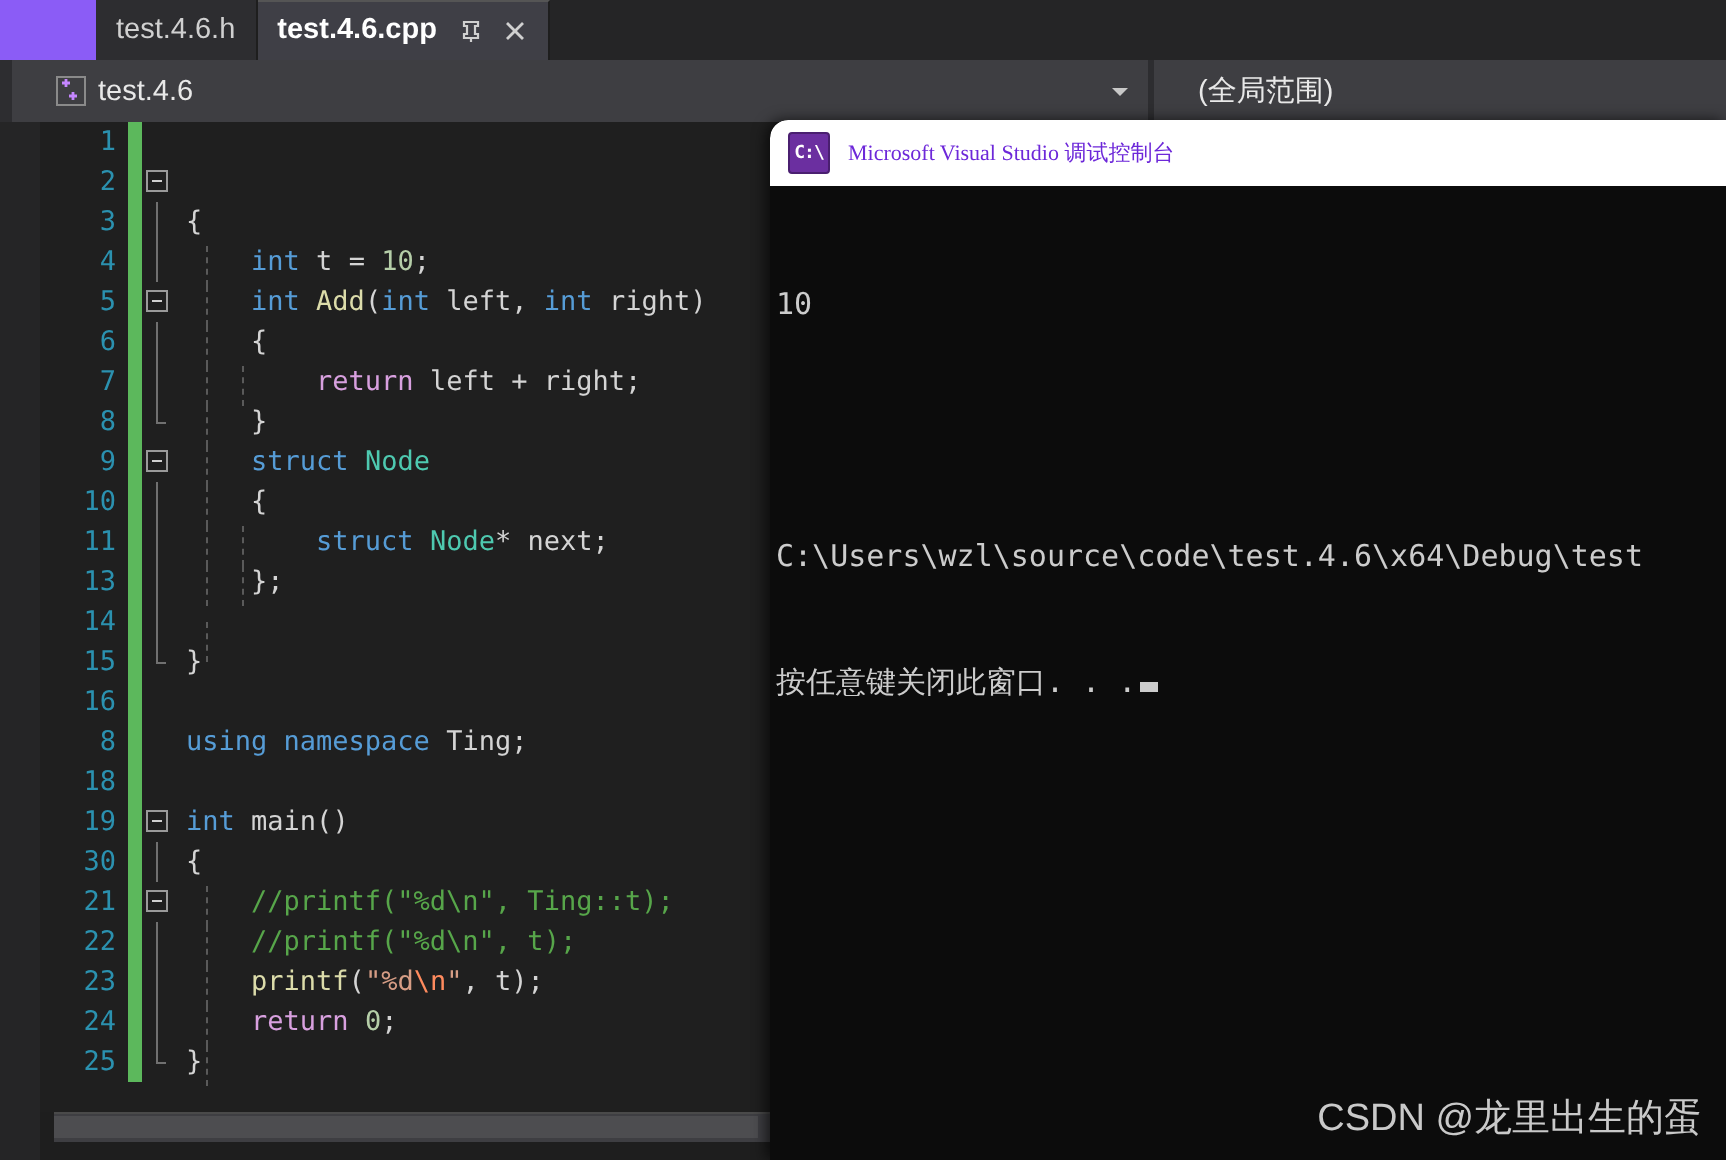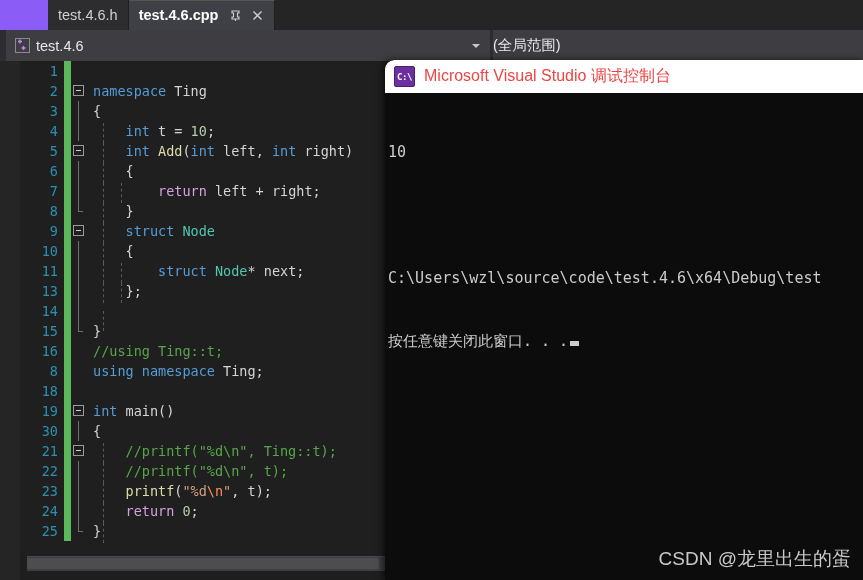--- a/index.html
+++ b/index.html
@@ -75,25 +75,26 @@
     background: #2d2d30;
   }
   .nav-combo {
     display: flex;
     align-items: center;
     height: 100%;
     position: relative;
     box-sizing: border-box;
   }
   #nav-combo-project {
-    width: 484px;
-    padding-left: 9px;
+    width: 568px;
+    padding-left: 22px;
   }
   #nav-combo-scope {
     flex: 1;
+    padding-left: 22px;
     border-left: 3px solid #2d2d30;
   }
   .proj-icon {
     width: 15px; height: 15px;
     margin-right: 6px;
     flex: none;
   }
   .nav-text {
     font-size: 14.5px;
     color: #e8e8e8;
@@ -262,24 +263,24 @@
     display: flex;
     align-items: center;
     justify-content: center;
     font-family: "DejaVu Sans Mono", monospace;
     font-size: 9px;
     color: #ffffff;
     font-weight: bold;
     letter-spacing: -0.5px;
   }
   #console-title-text {
-    font-size: 16px;
-    color: #ef4444;
+    font-size: 11px;
+    color: #6d28d9;
     white-space: nowrap;
-    font-family: Liberation Sans, sans-serif;
+    font-family: Liberation Serif, serif;
   }
   #console-body {
     padding: 7px 0 0 3px;
     font-family: "DejaVu Sans Mono", monospace;
     font-size: 15px;
     color: #cccccc;
     line-height: 21px;
     white-space: pre;
   }
   .console-line { white-space: pre; }
@@ -345,34 +346,34 @@
   </div>
   <div class="nav-combo" id="nav-combo-scope">
     <span class="nav-text">(全局范围)</span>
   </div>
 </div>
 
 <div id="editor">
   <div id="editor-outer-strip"></div>
   <div id="editor-body">
       <div class="code-row"><div class="lineno">1</div><div class="changebar"></div><div class="glyph"></div></div>
-      <div class="code-row"><div class="lineno">2</div><div class="changebar"></div><div class="glyph"><div class="fold-box"></div></div><div class="code-text"><span class="kw">namespace</span><span class="punc"> </span><span class="pl">Ting</span></div></div>
+      <div class="code-row"><div class="lineno">2</div><div class="changebar"></div><div class="glyph"><div class="fold-box"></div></div></div>
       <div class="code-row"><div class="lineno">3</div><div class="changebar"></div><div class="glyph"><div class="fold-line"></div></div><div class="code-text"><span class="punc">{</span></div></div>
       <div class="code-row"><div class="lineno">4</div><div class="changebar"></div><div class="glyph"><div class="fold-line"></div></div><div class="code-text"><span class="indent-guide ig1"></span>    <span class="kw">int</span><span class="punc"> </span><span class="pl">t</span><span class="punc"> </span><span class="punc">=</span><span class="punc"> </span><span class="num">10</span><span class="punc">;</span></div></div>
       <div class="code-row"><div class="lineno">5</div><div class="changebar"></div><div class="glyph"><div class="fold-box"></div></div><div class="code-text"><span class="indent-guide ig1"></span>    <span class="kw">int</span><span class="punc"> </span><span class="fn">Add</span><span class="punc">(</span><span class="kw">int</span><span class="punc"> </span><span class="pl">left</span><span class="punc">,</span><span class="punc"> </span><span class="kw">int</span><span class="punc"> </span><span class="pl">right</span><span class="punc">)</span></div></div>
       <div class="code-row"><div class="lineno">6</div><div class="changebar"></div><div class="glyph"><div class="fold-line"></div></div><div class="code-text"><span class="indent-guide ig1"></span>    <span class="punc">{</span></div></div>
       <div class="code-row"><div class="lineno">7</div><div class="changebar"></div><div class="glyph"><div class="fold-line"></div></div><div class="code-text"><span class="indent-guide ig1"></span><span class="indent-guide ig2"></span>        <span class="kw2">return</span><span class="punc"> </span><span class="pl">left</span><span class="punc"> </span><span class="punc">+</span><span class="punc"> </span><span class="pl">right</span><span class="punc">;</span></div></div>
       <div class="code-row"><div class="lineno">8</div><div class="changebar"></div><div class="glyph"><div class="fold-line end"></div></div><div class="code-text"><span class="indent-guide ig1"></span>    <span class="punc">}</span></div></div>
       <div class="code-row"><div class="lineno">9</div><div class="changebar"></div><div class="glyph"><div class="fold-box"></div></div><div class="code-text"><span class="indent-guide ig1"></span>    <span class="kw">struct</span><span class="punc"> </span><span class="typ">Node</span></div></div>
       <div class="code-row"><div class="lineno">10</div><div class="changebar"></div><div class="glyph"><div class="fold-line"></div></div><div class="code-text"><span class="indent-guide ig1"></span>    <span class="punc">{</span></div></div>
       <div class="code-row"><div class="lineno">11</div><div class="changebar"></div><div class="glyph"><div class="fold-line"></div></div><div class="code-text"><span class="indent-guide ig1"></span><span class="indent-guide ig2"></span>        <span class="kw">struct</span><span class="punc"> </span><span class="typ">Node</span><span class="punc">*</span><span class="punc"> </span><span class="pl">next</span><span class="punc">;</span></div></div>
       <div class="code-row"><div class="lineno">13</div><div class="changebar"></div><div class="glyph"><div class="fold-line"></div></div><div class="code-text"><span class="indent-guide ig1"></span><span class="indent-guide ig2"></span>    <span class="punc">}</span><span class="punc">;</span></div></div>
       <div class="code-row"><div class="lineno">14</div><div class="changebar"></div><div class="glyph"><div class="fold-line"></div></div><div class="code-text"><span class="indent-guide ig1"></span></div></div>
       <div class="code-row"><div class="lineno">15</div><div class="changebar"></div><div class="glyph"><div class="fold-line end"></div></div><div class="code-text"><span class="punc">}</span></div></div>
-      <div class="code-row"><div class="lineno">16</div><div class="changebar"></div><div class="glyph"></div><div class="code-text"><span class="cmt">//using Ting::t;</span></div></div>
+      <div class="code-row"><div class="lineno">16</div><div class="changebar"></div><div class="glyph"></div></div>
       <div class="code-row"><div class="lineno">8</div><div class="changebar"></div><div class="glyph"></div><div class="code-text"><span class="kw">using</span><span class="punc"> </span><span class="kw">namespace</span><span class="punc"> </span><span class="pl">Ting</span><span class="punc">;</span></div></div>
       <div class="code-row"><div class="lineno">18</div><div class="changebar"></div><div class="glyph"></div><div class="code-text"></div></div>
       <div class="code-row"><div class="lineno">19</div><div class="changebar"></div><div class="glyph"><div class="fold-box"></div></div><div class="code-text"><span class="kw">int</span><span class="punc"> </span><span class="pl">main</span><span class="punc">(</span><span class="punc">)</span></div></div>
       <div class="code-row"><div class="lineno">30</div><div class="changebar"></div><div class="glyph"><div class="fold-line"></div></div><div class="code-text"><span class="punc">{</span></div></div>
       <div class="code-row"><div class="lineno">21</div><div class="changebar"></div><div class="glyph"><div class="fold-box"></div></div><div class="code-text"><span class="indent-guide ig1"></span>    <span class="cmt">//printf("%d\n", Ting::t);</span></div></div>
       <div class="code-row"><div class="lineno">22</div><div class="changebar"></div><div class="glyph"><div class="fold-line"></div></div><div class="code-text"><span class="indent-guide ig1"></span>    <span class="cmt">//printf("%d\n", t);</span></div></div>
       <div class="code-row"><div class="lineno">23</div><div class="changebar"></div><div class="glyph"><div class="fold-line"></div></div><div class="code-text"><span class="indent-guide ig1"></span>    <span class="fn">printf</span><span class="punc">(</span><span class="str">"%d</span><span class="esc">\n</span><span class="str">"</span><span class="punc">,</span><span class="punc"> </span><span class="pl">t</span><span class="punc">)</span><span class="punc">;</span></div></div>
       <div class="code-row"><div class="lineno">24</div><div class="changebar"></div><div class="glyph"><div class="fold-line"></div></div><div class="code-text"><span class="indent-guide ig1"></span>    <span class="kw2">return</span><span class="punc"> </span><span class="num">0</span><span class="punc">;</span></div></div>
       <div class="code-row"><div class="lineno">25</div><div class="changebar"></div><div class="glyph"><div class="fold-line end"></div></div><div class="code-text"><span class="indent-guide ig1"></span><span class="punc">}</span></div></div>
     </div>

